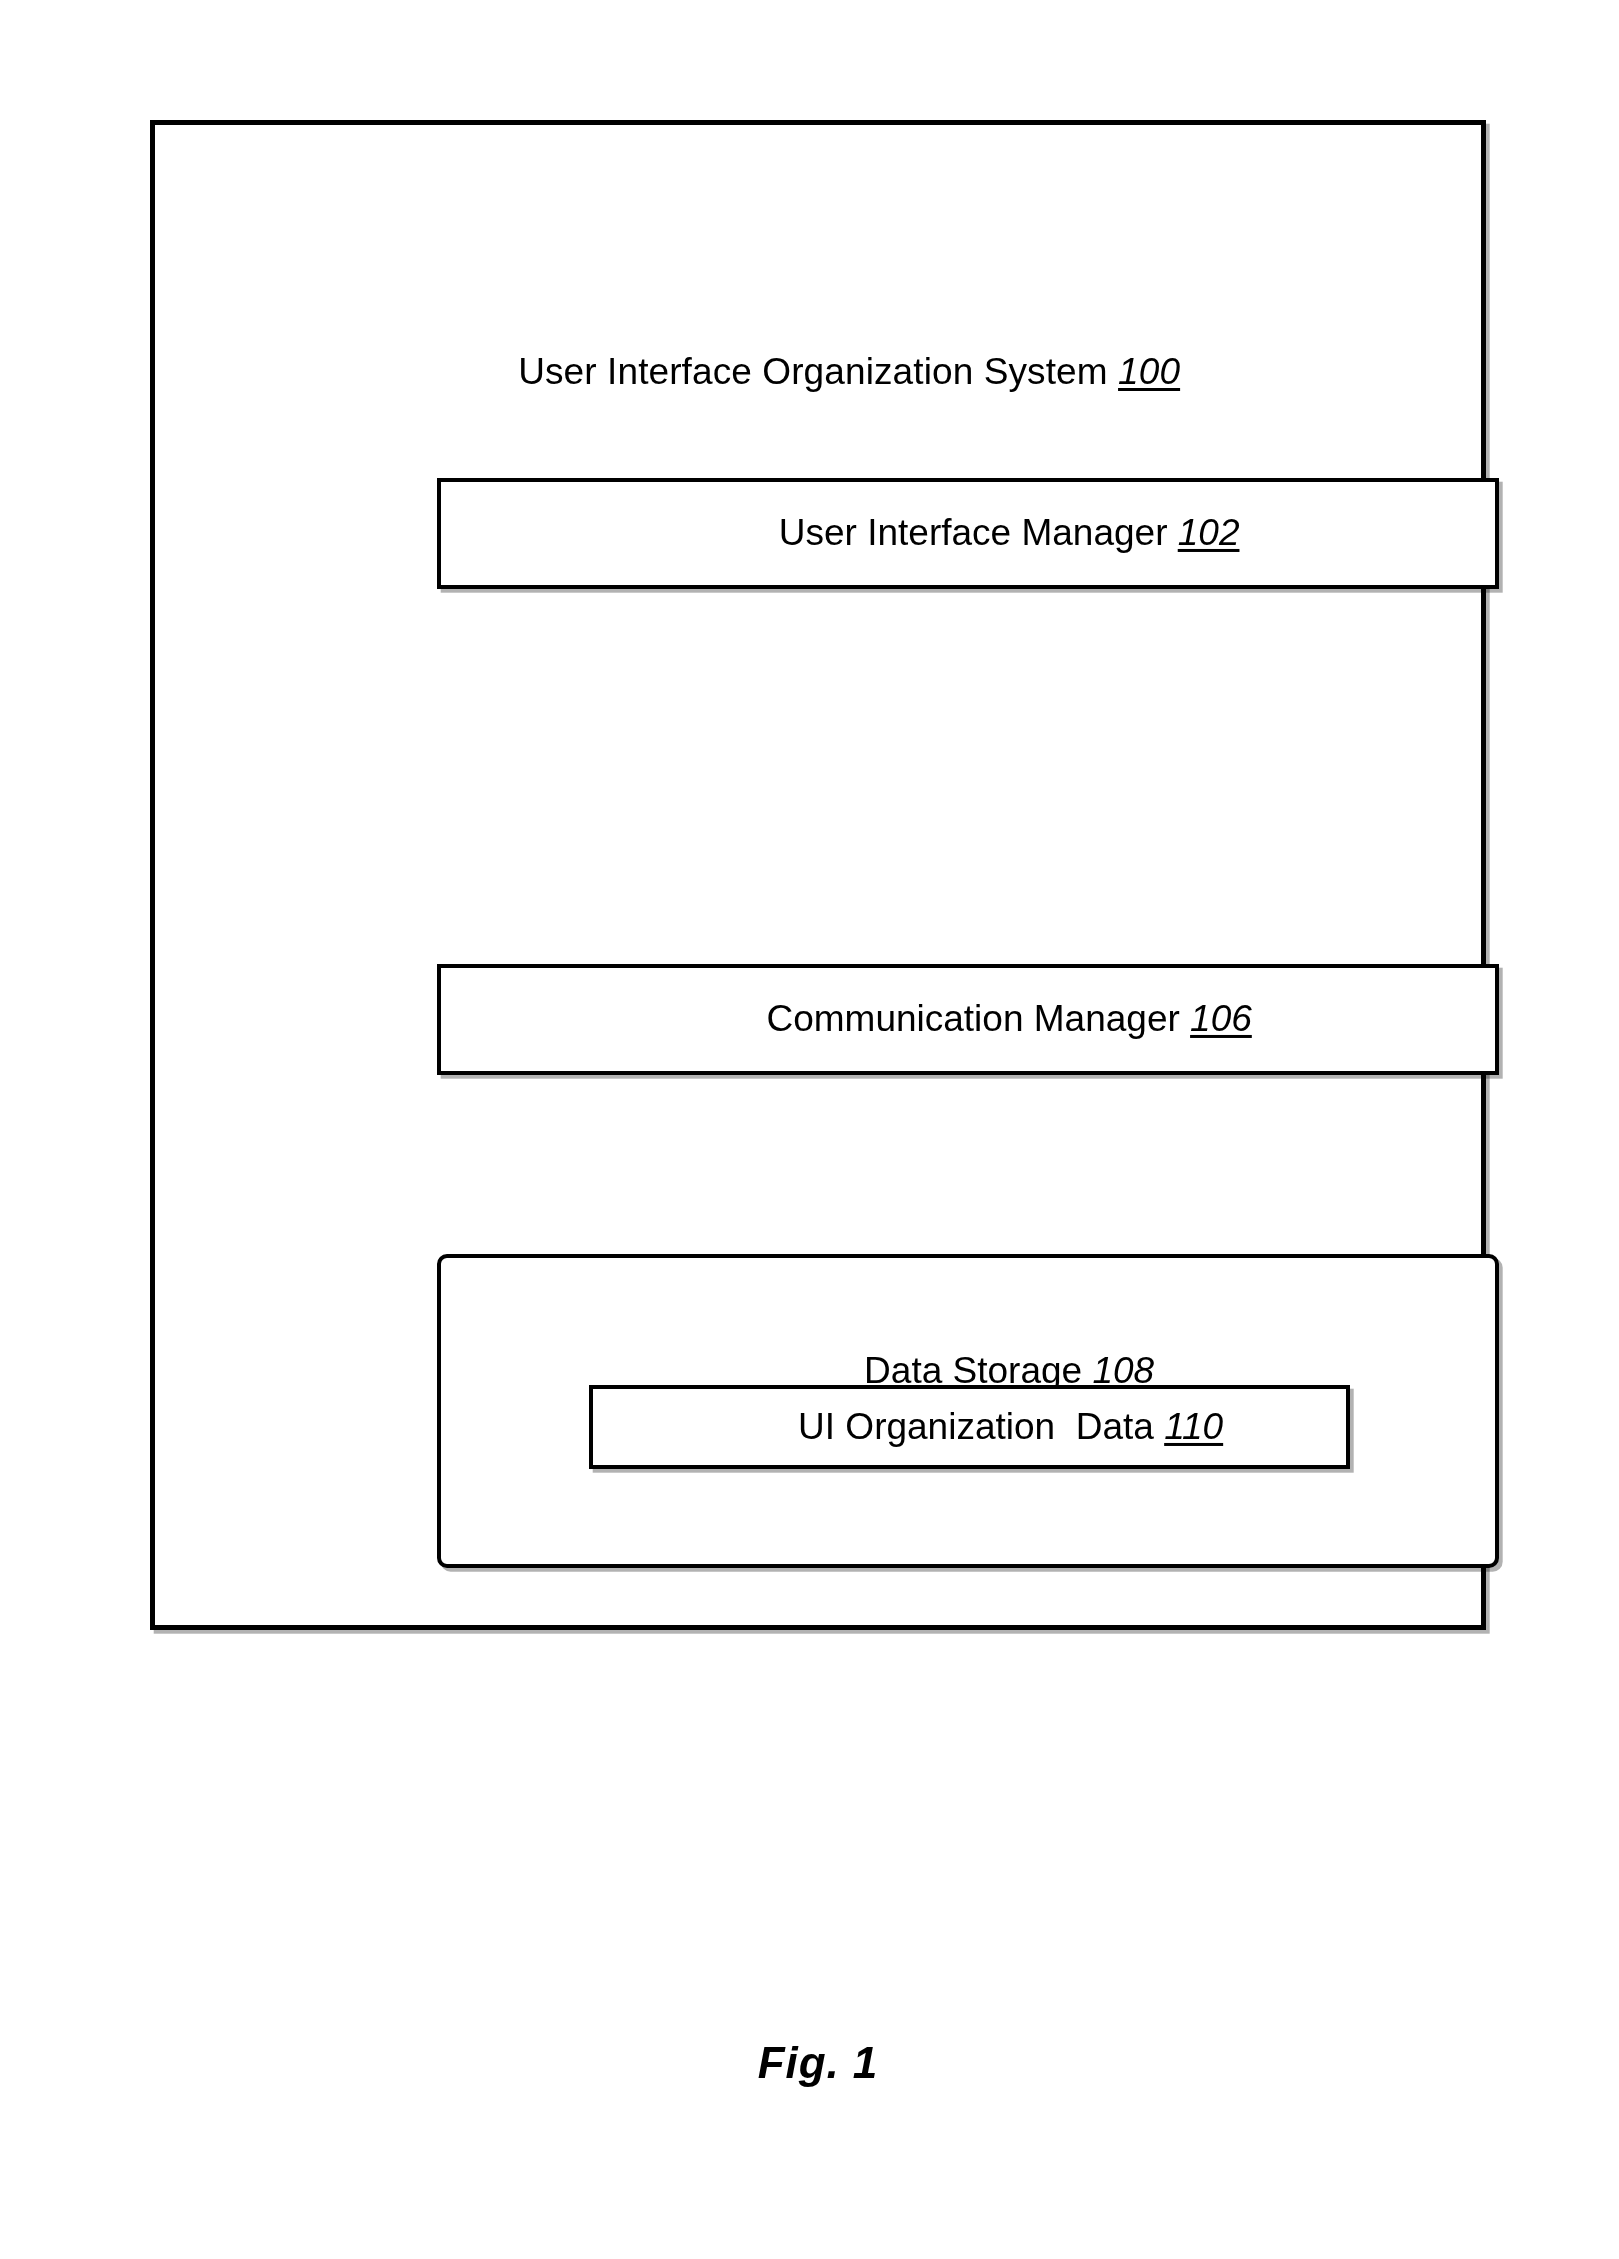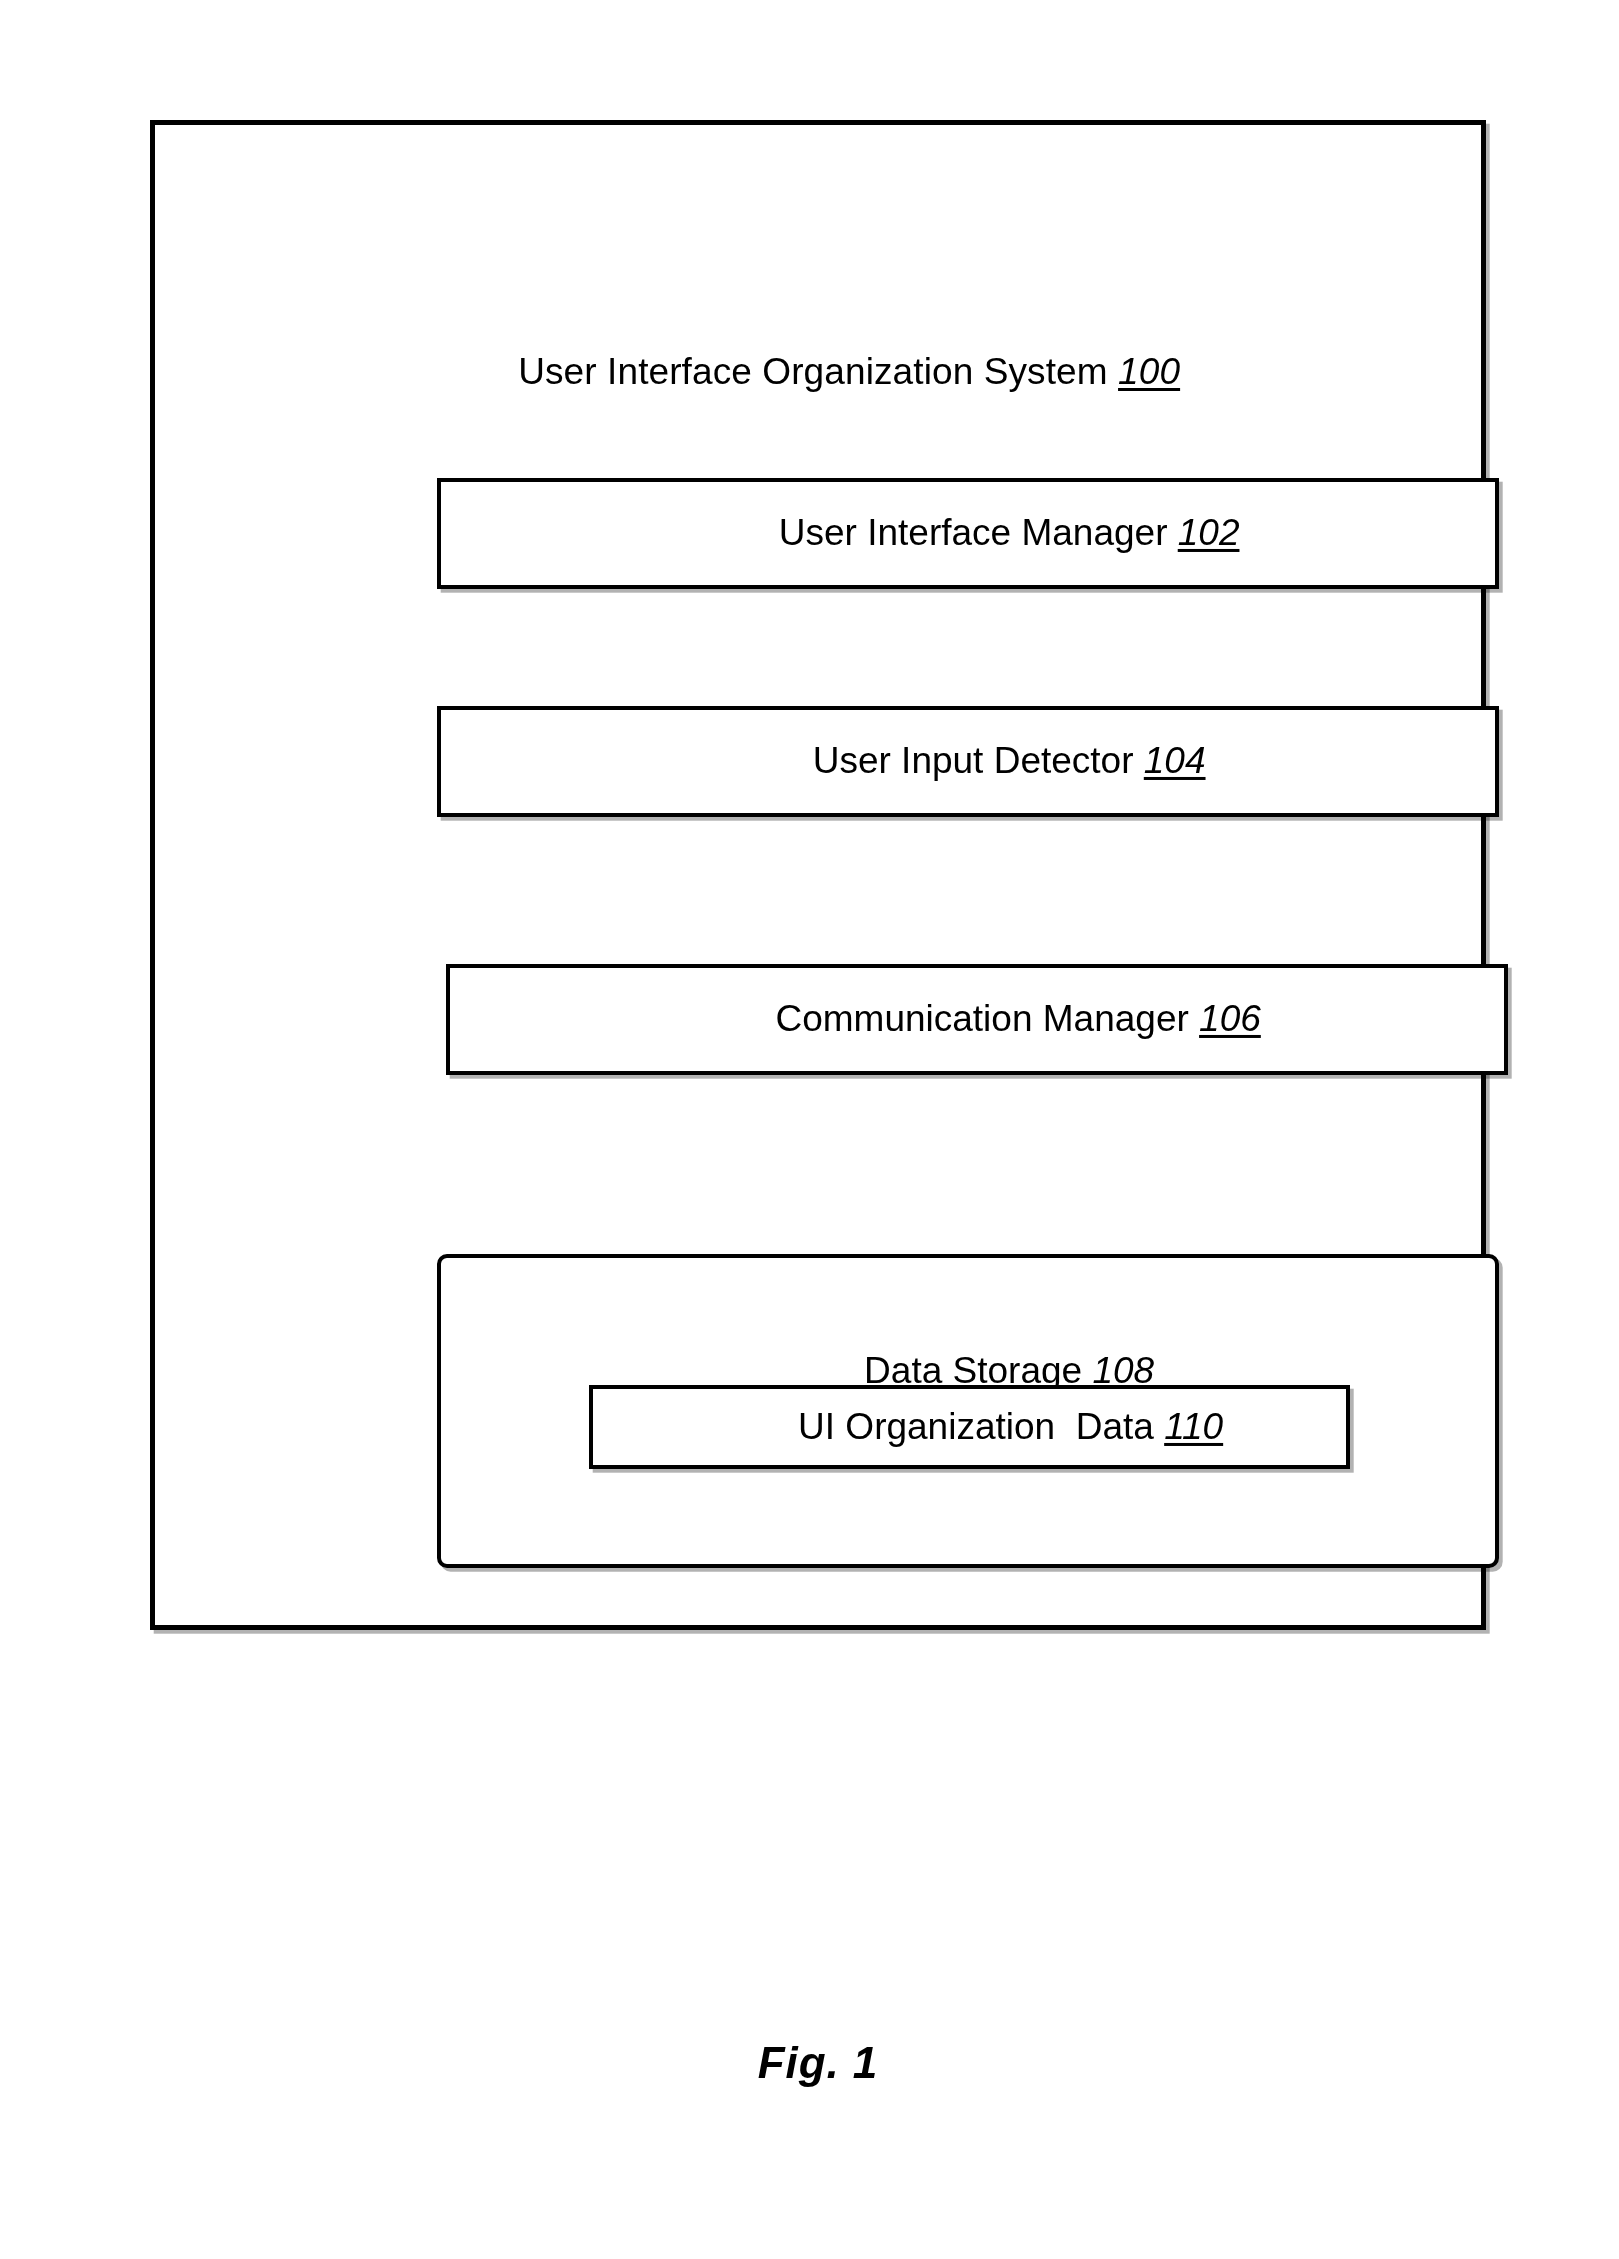--- a/index.html
+++ b/index.html
@@ -56,21 +56,21 @@
     white-space: pre;
     letter-spacing: 0.1px;
   }
   #system-title {
     top: 186px;
   }
 
   
   #box-ui-manager      { left: 282px; top: 330px;  width: 1062px; height: 111px; margin-top: 23px; }
   #box-input-detector  { left: 282px; top: 581px;  width: 1062px; height: 111px; }
-  #box-comm-manager    { left: 282px; top: 839px;  width: 1062px; height: 111px; margin-left: 9px; }
+  #box-comm-manager    { left: 282px; top: 839px;  width: 1062px; height: 111px; }
   #box-data-storage    { left: 282px; top: 1129px; width: 1062px; height: 314px; border-radius: 10px; }
   #box-ui-org-data     { left: 434px; top: 1260px; width: 761px;  height: 84px;  }
 
   
   .box-label {
     position: absolute;
     left: 0;
     right: 0;
     top: 50%;
     transform: translateY(-50%);
@@ -118,25 +118,20 @@
     <div class="frame-title" id="system-title">
       <span>User Interface Organization System</span><span> </span><span class="ref">100</span>
     </div>
 
     <div class="pbox" id="box-ui-manager">
       <div class="box-label">
         <span>User Interface Manager</span><span> </span><span class="ref">102</span>
       </div>
     </div>
 
-    <div class="pbox" id="box-input-detector">
-      <div class="box-label">
-        <span>User Input Detector</span><span> </span><span class="ref">104</span>
-      </div>
-    </div>
 
     <div class="pbox" id="box-comm-manager">
       <div class="box-label">
         <span>Communication Manager</span><span> </span><span class="ref">106</span>
       </div>
     </div>
 
     <div class="pbox" id="box-data-storage">
       <div class="box-label" id="label-data-storage">
         <span>Data Storage</span><span> </span><span class="ref">108</span>

